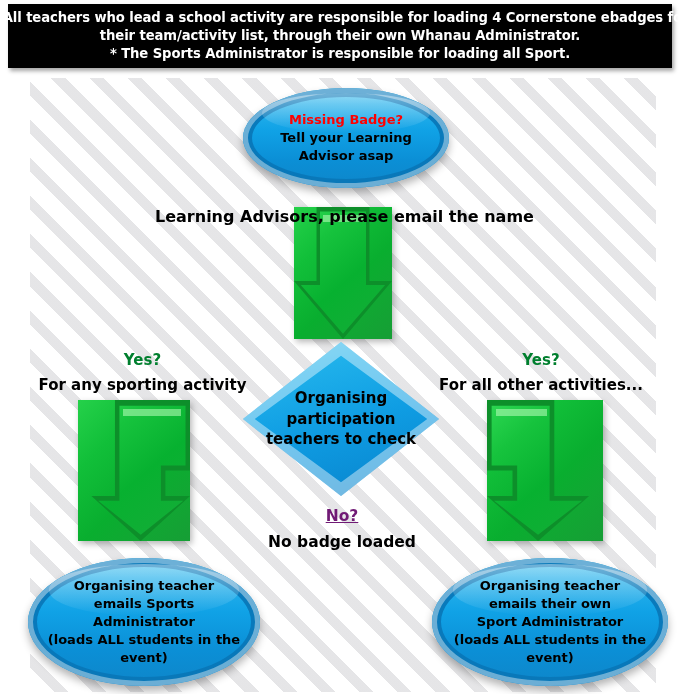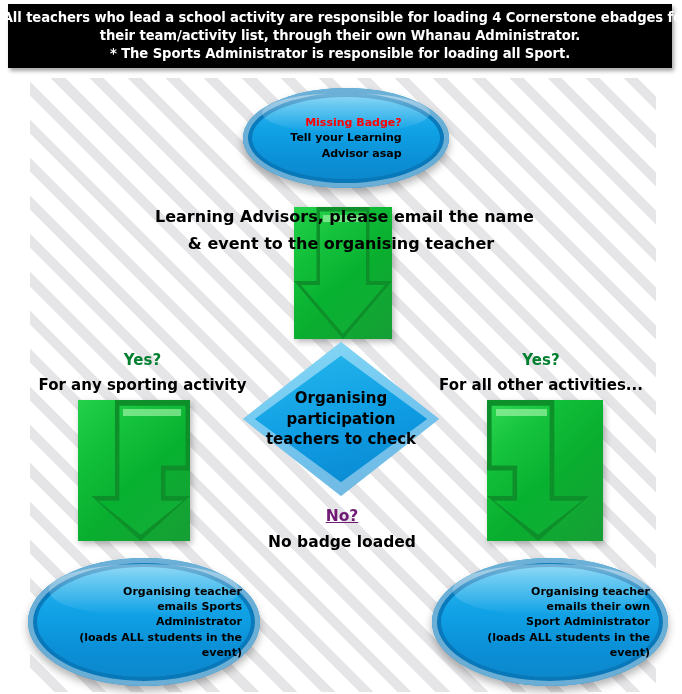--- a/index.html
+++ b/index.html
@@ -104,22 +104,21 @@
     border-radius: 50%;
     background: linear-gradient(180deg, rgba(255,255,255,0.42), rgba(255,255,255,0));
     pointer-events: none;
   }
   .ellipse-inner {
     position: relative;
     z-index: 2;
     padding: 0 18px;
   }
   .ellipse .node-text {
-    font-size: 11px;
-    text-align: right;
+    font-size: 13px;
   }
   .node-text .red {
     color: #ff0000;
   }
 
   #node-start {
     left: 243px;
     top: 88px;
     width: 206px;
     height: 100px;
@@ -339,21 +338,20 @@
   </div>
 
   <div class="arrow" id="arrow-down">
     <div class="arrow-outline"></div>
     <div class="arrow-fill"></div>
     <div class="arrow-gloss"></div>
   </div>
 
   <div class="edge-label" id="label-email">
     <div>Learning Advisors, please email the name</div>
-    <div>&amp; event to the organising teacher</div>
   </div>
 
   <div id="node-decision">
     <div class="diamond-shape"></div>
     <div class="diamond-bevel"></div>
     <div class="diamond-label">
       <div class="node-text">
         <div>Organising</div>
         <div>participation</div>
         <div>teachers to check</div>

